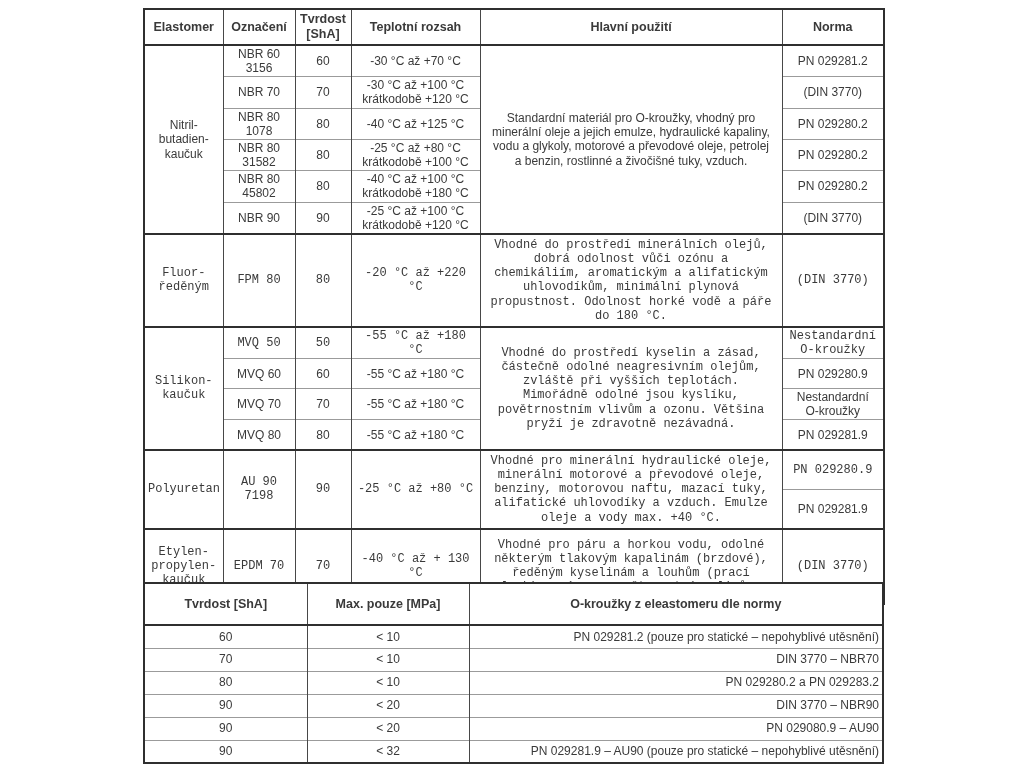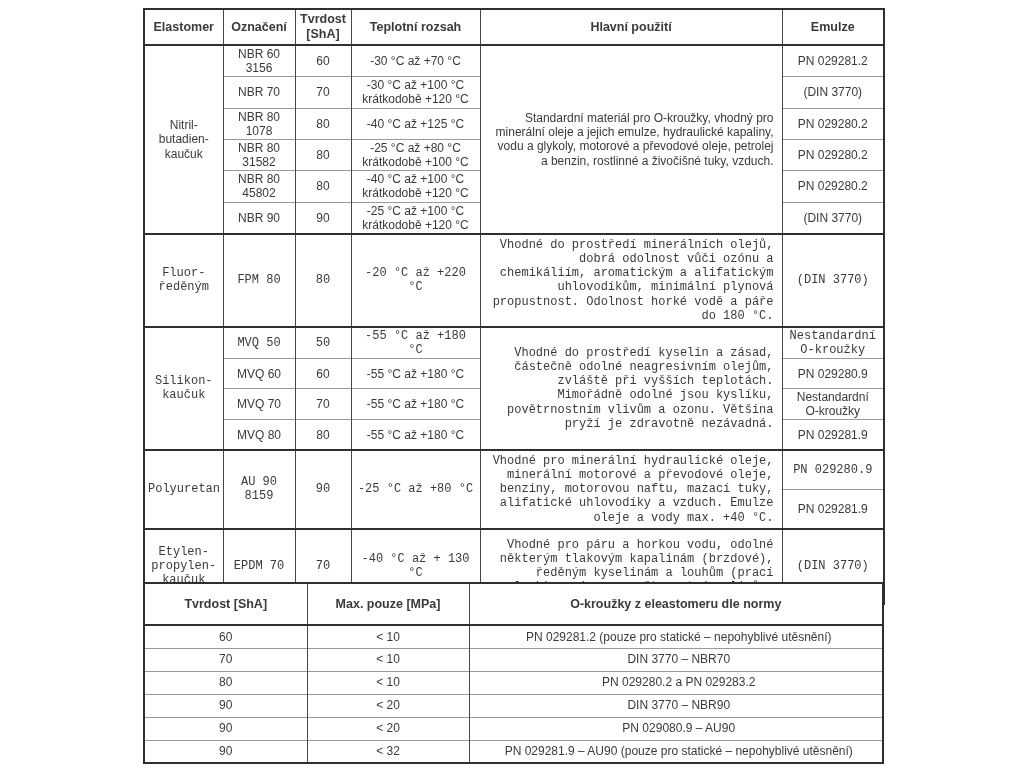--- a/index.html
+++ b/index.html
@@ -45,29 +45,29 @@
 
   
   #elastomer-table thead tr { height: 36px; }
   tr.rg-nbr  { height: 31px; }
   tr.rg-fpm  { height: 85px; }
   tr.rg-mvq  { height: 30px; }
   tr.rg-au   { height: 32px; }
   tr.rg-epdm { height: 75px; margin-left: 28px; }
 
   td.pouziti {
-    text-align: right;
+    text-align: center;
     padding: 3px 8px;
     white-space: pre-line;
   }
 
   
   #oring-table thead tr { height: 42px; }
   #oring-table tbody tr { height: 23px; }
-  #oring-table td.norma2 { text-align: center; padding-left: 9px; }
+  #oring-table td.norma2 { text-align: right; padding-left: 9px; }
 </style>
 </head>
 <body>
 
 <div class="page">
 
   <table id="elastomer-table">
     <colgroup>
       <col style="width:79px">
         <col style="width:72px">
@@ -77,21 +77,21 @@
         <col style="width:102px">
     </colgroup>
     <thead>
       <tr>
         <th>Elastomer</th>
         <th>Označení</th>
         <th>Tvrdost
 [ShA]</th>
         <th>Teplotní rozsah</th>
         <th>Hlavní použití</th>
-        <th>Emulze</th>
+        <th>Norma</th>
       </tr>
     </thead>
     <tbody>
 
       <tr class="rg-nbr">
         <td rowspan="6">Nitril-
 butadien-
 kaučuk</td>
         <td>NBR 60
 3156</td>
@@ -120,21 +120,21 @@
         <td>80</td>
         <td>-25 °C až +80 °C
 krátkodobě +100 °C</td>
         <td>PN 029280.2</td>
       </tr>
       <tr class="rg-nbr">
         <td>NBR 80
 45802</td>
         <td>80</td>
         <td>-40 °C až +100 °C
-krátkodobě +120 °C</td>
+krátkodobě +180 °C</td>
         <td>PN 029280.2</td>
       </tr>
       <tr class="rg-nbr">
         <td>NBR 90</td>
         <td>90</td>
         <td>-25 °C až +100 °C
 krátkodobě +120 °C</td>
         <td>(DIN 3770)</td>
       </tr>
 
@@ -174,21 +174,21 @@
       <tr class="rg-mvq">
         <td>MVQ 80</td>
         <td>80</td>
         <td>-55 °C až +180 °C</td>
         <td>PN 029281.9</td>
       </tr>
 
       <tr class="gstart rg-au">
         <td rowspan="2">Polyuretan</td>
         <td rowspan="2">AU 90
-8159</td>
+7198</td>
         <td rowspan="2">90</td>
         <td rowspan="2">-25 °C až +80 °C</td>
         <td rowspan="2" class="pouziti">Vhodné pro minerální hydraulické oleje, minerální motorové a převodové oleje, benziny, motorovou naftu, mazací tuky, alifatické uhlovodíky a vzduch. Emulze oleje a vody max. +40 °C.</td>
         <td>PN 029280.9</td>
       </tr>
       <tr class="rg-au">
         <td>PN 029281.9</td>
       </tr>
 
       <tr class="gstart rg-epdm">

